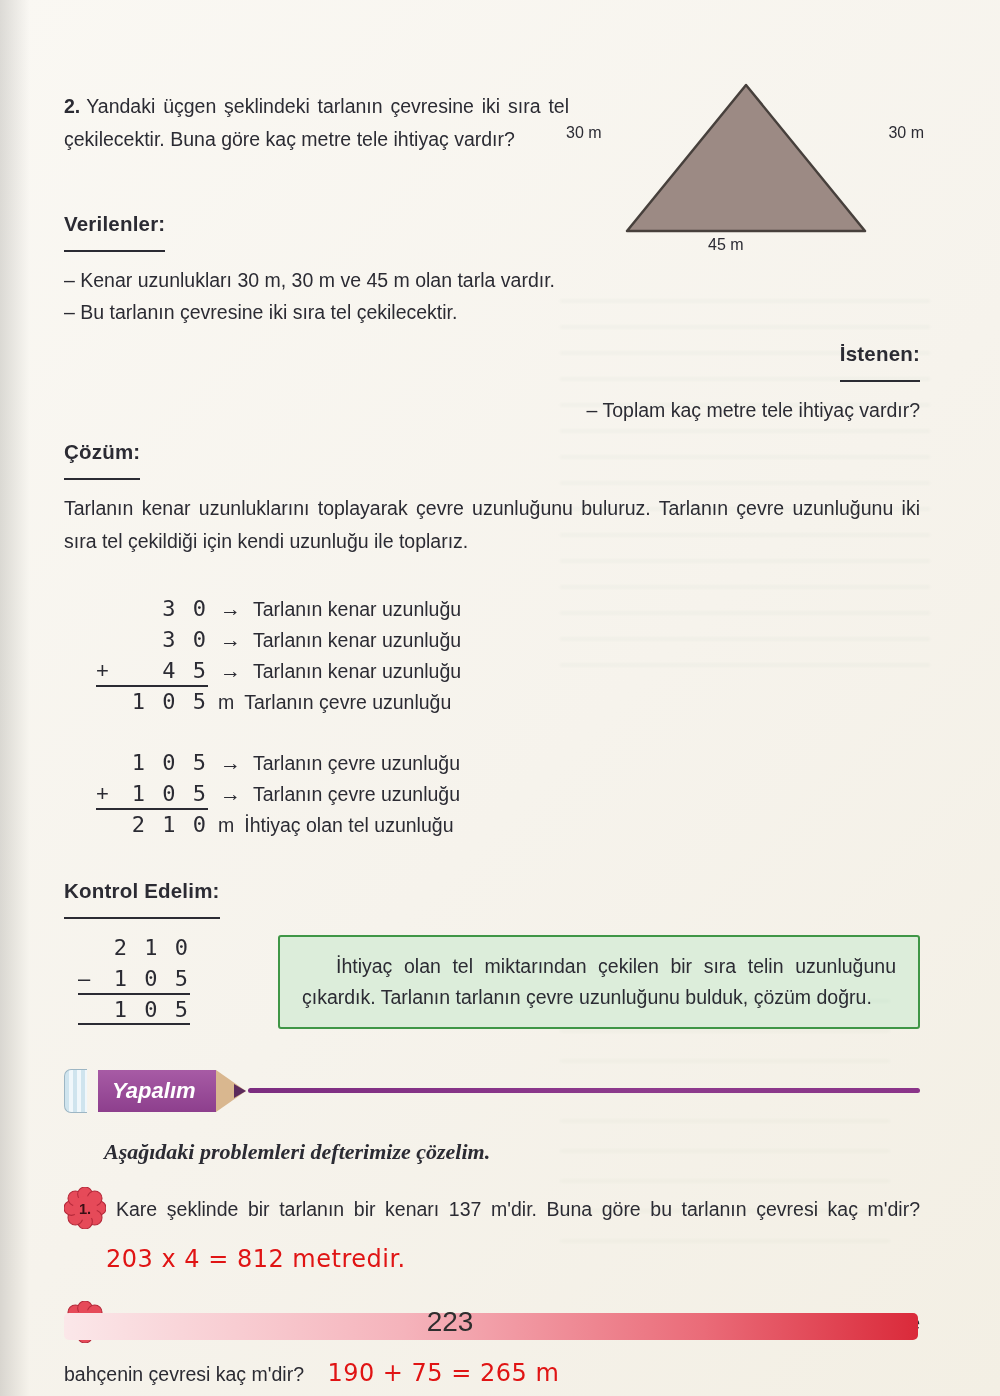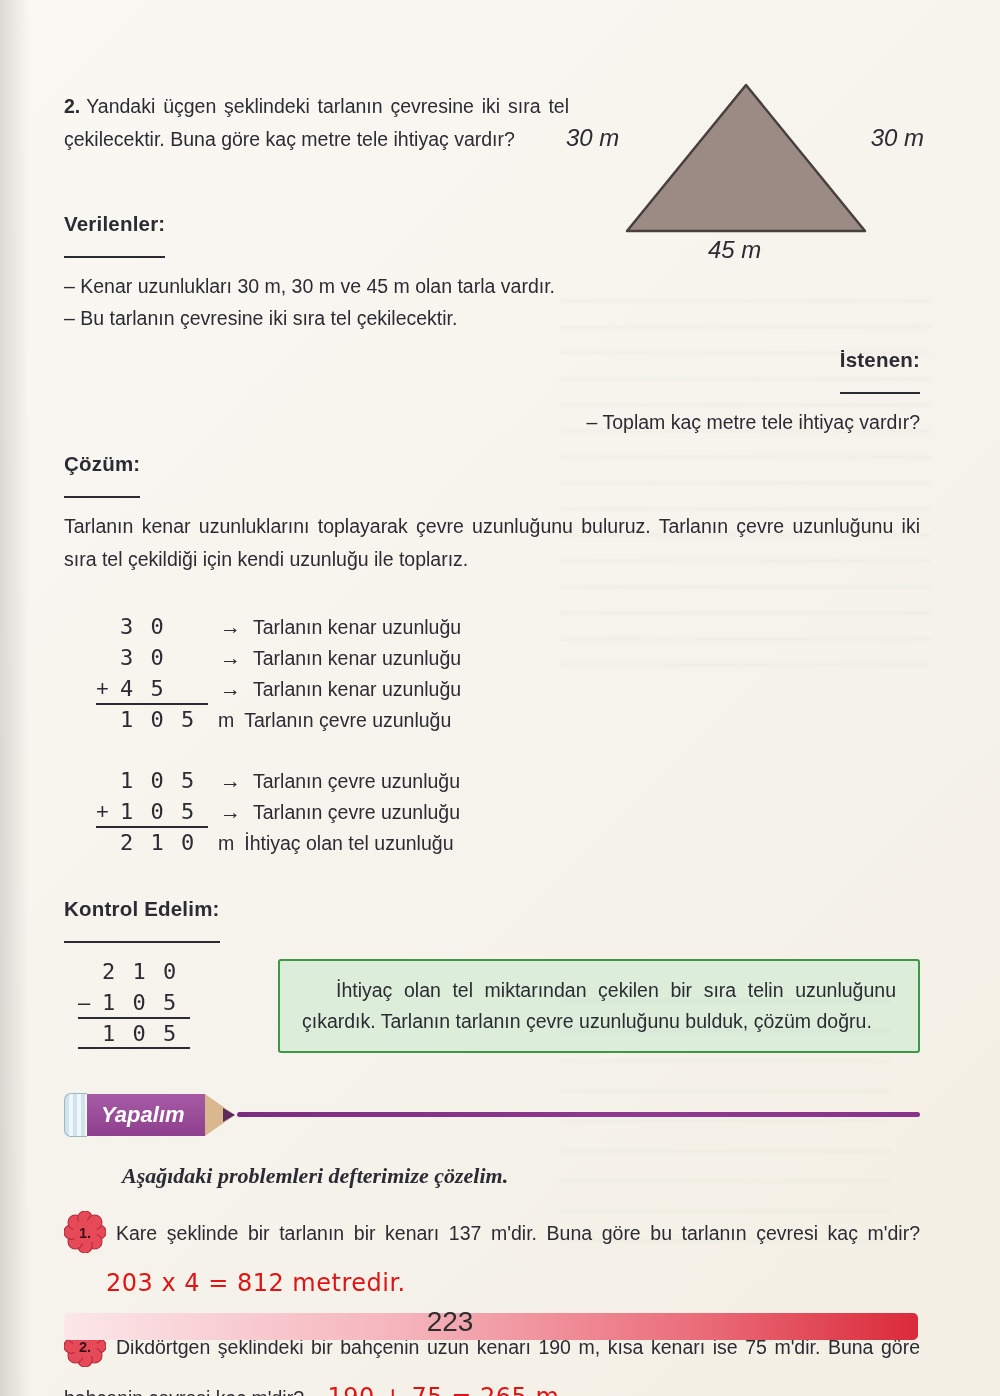--- a/index.html
+++ b/index.html
@@ -17,63 +17,63 @@
   .ghost2{position:absolute;right:110px;top:1000px;width:330px;height:260px;opacity:.05;
     background:repeating-linear-gradient(180deg,#4a7a55 0 2px,transparent 2px 30px);
     filter:blur(1.5px);pointer-events:none;}
 
   
   .top-wrap{position:relative;}
   .problem-text{width:505px;font-size:19.5px;line-height:33px;text-align:justify;}
   .problem-text .num{font-weight:700;margin-right:6px;}
   .figure{position:absolute;top:-8px;right:-6px;width:360px;height:182px;}
   .figure svg{position:absolute;left:58px;top:0;}
-  .side-label{position:absolute;font-size:24px;white-space:nowrap;font-style:italic;}
+  .side-label{position:absolute;font-size:16px;white-space:nowrap;}
   .lbl-left{left:0;top:42px;}
   .lbl-right{right:2px;top:42px;}
   .lbl-bottom{left:142px;top:154px;text-align:right;}
 
   
   .hd{display:inline-block;font-size:20.5px;font-weight:700;margin:0;
-      border-bottom:2px solid #2b2b33;padding-bottom:20px;letter-spacing:.2px;}
+      border-bottom:2px solid #2b2b33;padding-bottom:14px;letter-spacing:.2px;}
   .sec{margin-top:0;}
   .given-list{margin:12px 0 0 0;}
   .given-list div{font-size:19.5px;line-height:32px;}
   .solution-p{font-size:19.5px;line-height:33px;text-align:justify;margin:12px 0 0 0;}
 
   
   .sum{margin-left:32px;}
   .sum-row{display:flex;align-items:baseline;height:31px;}
   .numgroup{display:inline-flex;align-items:baseline;padding-bottom:1px;border-bottom:2px solid transparent;}
   .numgroup.ruled{border-bottom-color:#2b2b33;}
   .sign{width:24px;display:inline-block;font-size:22px;}
-  .digits{width:88px;display:inline-block;text-align:left;font-size:22px;letter-spacing:2px;font-family:"DejaVu Sans Mono", monospace;}
+  .digits{width:88px;display:inline-block;text-align:right;font-size:22px;letter-spacing:2px;font-family:"DejaVu Sans Mono", monospace;}
   .arrow{margin:0 12px;font-size:21px;}
   .unit{margin-left:10px;font-size:19.5px;}
   .sum-label{font-size:19.5px;}
   .sum + .sum{margin-top:30px;}
 
   
   .check-row{display:flex;align-items:flex-start;margin-top:16px;}
   .subtraction{margin-left:14px;}
   .note-box{flex:1;margin-left:88px;background:#dcedda;border:2px solid #3f9646;
     border-radius:3px;padding:14px 22px;font-size:19.5px;line-height:31px;text-align:justify;text-indent:34px;}
 
   
   .pencil{display:flex;align-items:center;margin-top:40px;height:44px;}
   .eraser{width:22px;height:42px;border:1px solid #9db6c4;border-right:none;border-radius:7px 0 0 7px;
     background:repeating-linear-gradient(90deg,#cfe4ee 0 4px,#f0f7fb 4px 8px);}
   .pencil-body{height:42px;background:linear-gradient(180deg,#a75ba5,#8d3f8d);color:#fff;
-    display:flex;align-items:center;padding:0 20px 0 14px;font-size:22px;font-weight:700;font-style:italic;}
+    display:flex;align-items:center;padding:0 20px 0 14px;font-size:22px;font-weight:700;font-style:italic;margin-left:11px;}
   .tip-wood{width:0;height:0;border-top:21px solid transparent;border-bottom:21px solid transparent;border-left:30px solid #d9b78f;}
   .tip-lead{width:0;height:0;border-top:7px solid transparent;border-bottom:7px solid transparent;border-left:12px solid #5c2b5c;margin-left:-12px;align-self:center;}
   .pencil-line{flex:1;height:5px;align-self:center;margin-left:2px;border-radius:3px;
     background:linear-gradient(to right,#7c2d80,#8f3a8e 60%,#8a3489);}
 
-  .intro{margin:26px 0 0 58px;font-family:"Liberation Serif", serif;font-style:italic;font-weight:700;font-size:22px;}
+  .intro{margin:26px 0 0 40px;font-family:"Liberation Serif", serif;font-style:italic;font-weight:700;font-size:22px;}
 
   
   .prob{margin:22px 0 0 0;font-size:19.5px;line-height:37px;text-align:justify;}
   .badge{display:inline-block;vertical-align:-13px;margin-right:10px;}
   .hand-red{font-family:"DejaVu Sans", sans-serif;color:#e01414;font-size:24px;font-weight:500;letter-spacing:.5px;}
   .ans-gap{margin-left:42px;}
   .ans-line2{margin:2px 0 0 420px;}
 
   
   .footer-bar{position:absolute;left:64px;right:82px;bottom:56px;height:27px;border-radius:5px;

